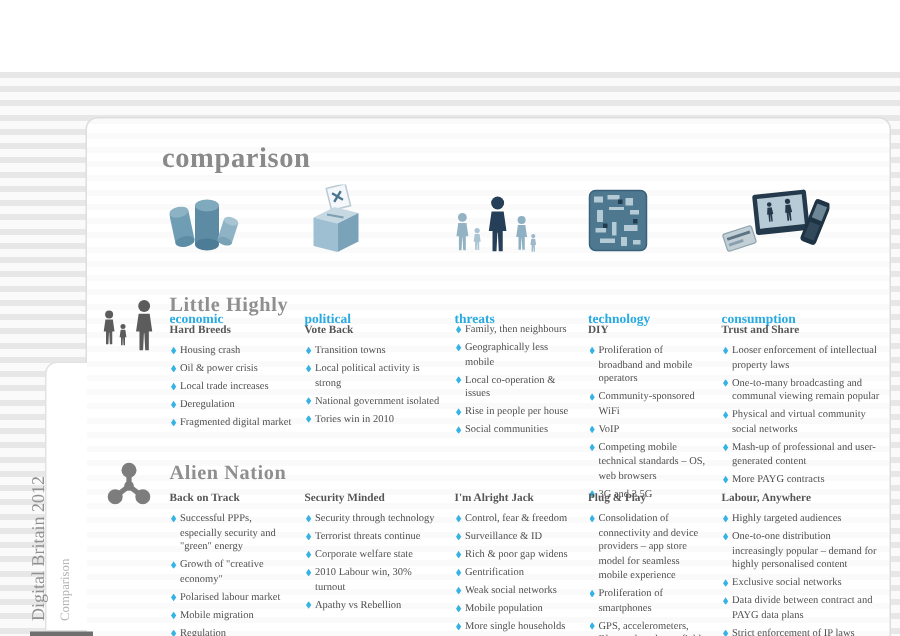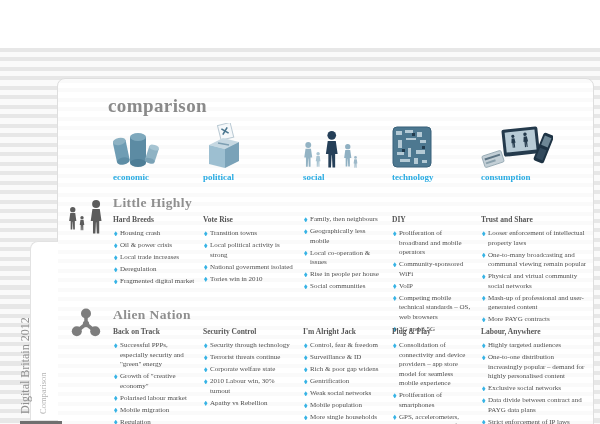--- a/index.html
+++ b/index.html
@@ -17,21 +17,21 @@
       #ffffff;
     border:1px solid #dedede;border-radius:8px;box-sizing:border-box;
   }
   .slide-title{
     position:absolute;left:50px;top:16px;font-size:19px;font-weight:bold;
     color:#8a8a8a;letter-spacing:.4px;
   }
   
   .grid{display:grid;grid-template-columns:90px 100px 89px 89px 114px;}
   .iconrow{position:absolute;left:55px;top:44px;width:482px;}
-  .iconcell{display:flex;flex-direction:column;}
+  .iconcell{display:flex;flex-direction:column;gap:35px;}
   .iconbox{height:46px;display:flex;align-items:flex-end;}
   .collabel{margin-top:3px;font-size:9px;font-weight:bold;color:#29abe2;}
   
   .section{position:absolute;left:55px;width:482px;}
   .sec1{top:116px;}
   .sec2{top:228px;}
   .sec-heading{margin:0 0 4px 0;font-size:13.5px;font-weight:600;color:#8f8f8f;letter-spacing:.4px;}
   .group h3{margin:0 0 5px 0;font-size:7.5px;font-weight:bold;color:#565656;}
   .group{padding-right:8px;}
   .group ul{list-style:none;margin:0;padding:0;}
@@ -116,21 +116,21 @@
       <div class="iconcell">
         <div class="iconbox">
           <svg width="62" height="40" viewBox="0 0 62 40">
             <use href="#person" fill="#93b3c4" transform="translate(0,13) scale(1.05)"></use>
             <use href="#person" fill="#a9c4d2" transform="translate(12,23) scale(0.62)"></use>
             <use href="#person" fill="#253f58" transform="translate(21,2) scale(1.55)"></use>
             <use href="#person" fill="#8fb0c2" transform="translate(40,15) scale(0.95)"></use>
             <use href="#person" fill="#9db9c9" transform="translate(50,27) scale(0.5)"></use>
           </svg>
         </div>
-        <div class="collabel">social</div>
+        <div class="collabel">threats</div>
       </div>
 
       <div class="iconcell">
         <div class="iconbox">
           <svg width="40" height="44" viewBox="0 0 40 44">
             <rect x="1" y="2" width="38" height="40" rx="4" fill="#4d7890" stroke="#39617a" stroke-width="1"></rect>
             <g fill="#c7d9e2" opacity="0.85">
               <rect x="4" y="6" width="6" height="4"></rect>
                 <rect x="13" y="5" width="8" height="3"></rect>
               <rect x="25" y="7" width="5" height="5"></rect>
@@ -212,21 +212,21 @@
           <ul>
             <li><span class="blt"></span><span>Housing crash</span></li>
             <li><span class="blt"></span><span>Oil &amp; power crisis</span></li>
             <li><span class="blt"></span><span>Local trade increases</span></li>
             <li><span class="blt"></span><span>Deregulation</span></li>
             <li><span class="blt"></span><span>Fragmented digital market</span></li>
           </ul>
         </div>
 
         <div class="group">
-          <h3>Vote Rise</h3>
+          <h3>Vote Back</h3>
           <ul>
             <li><span class="blt"></span><span>Transition towns</span></li>
             <li><span class="blt"></span><span>Local political activity is strong</span></li>
             <li><span class="blt"></span><span>National government isolated</span></li>
             <li><span class="blt"></span><span>Tories win in 2010</span></li>
           </ul>
         </div>
 
         <div class="group">
           <ul>
@@ -272,21 +272,21 @@
             <li><span class="blt"></span><span>Successful PPPs, especially security and "green" energy</span></li>
             <li><span class="blt"></span><span>Growth of "creative economy"</span></li>
             <li><span class="blt"></span><span>Polarised labour market</span></li>
             <li><span class="blt"></span><span>Mobile migration</span></li>
             <li><span class="blt"></span><span>Regulation</span></li>
             <li><span class="blt"></span><span>End-to-end supply chain</span></li>
           </ul>
         </div>
 
         <div class="group">
-          <h3>Security Control</h3>
+          <h3>Security Minded</h3>
           <ul>
             <li><span class="blt"></span><span>Security through technology</span></li>
             <li><span class="blt"></span><span>Terrorist threats continue</span></li>
             <li><span class="blt"></span><span>Corporate welfare state</span></li>
             <li><span class="blt"></span><span>2010 Labour win, 30% turnout</span></li>
             <li><span class="blt"></span><span>Apathy vs Rebellion</span></li>
           </ul>
         </div>
 
         <div class="group">

